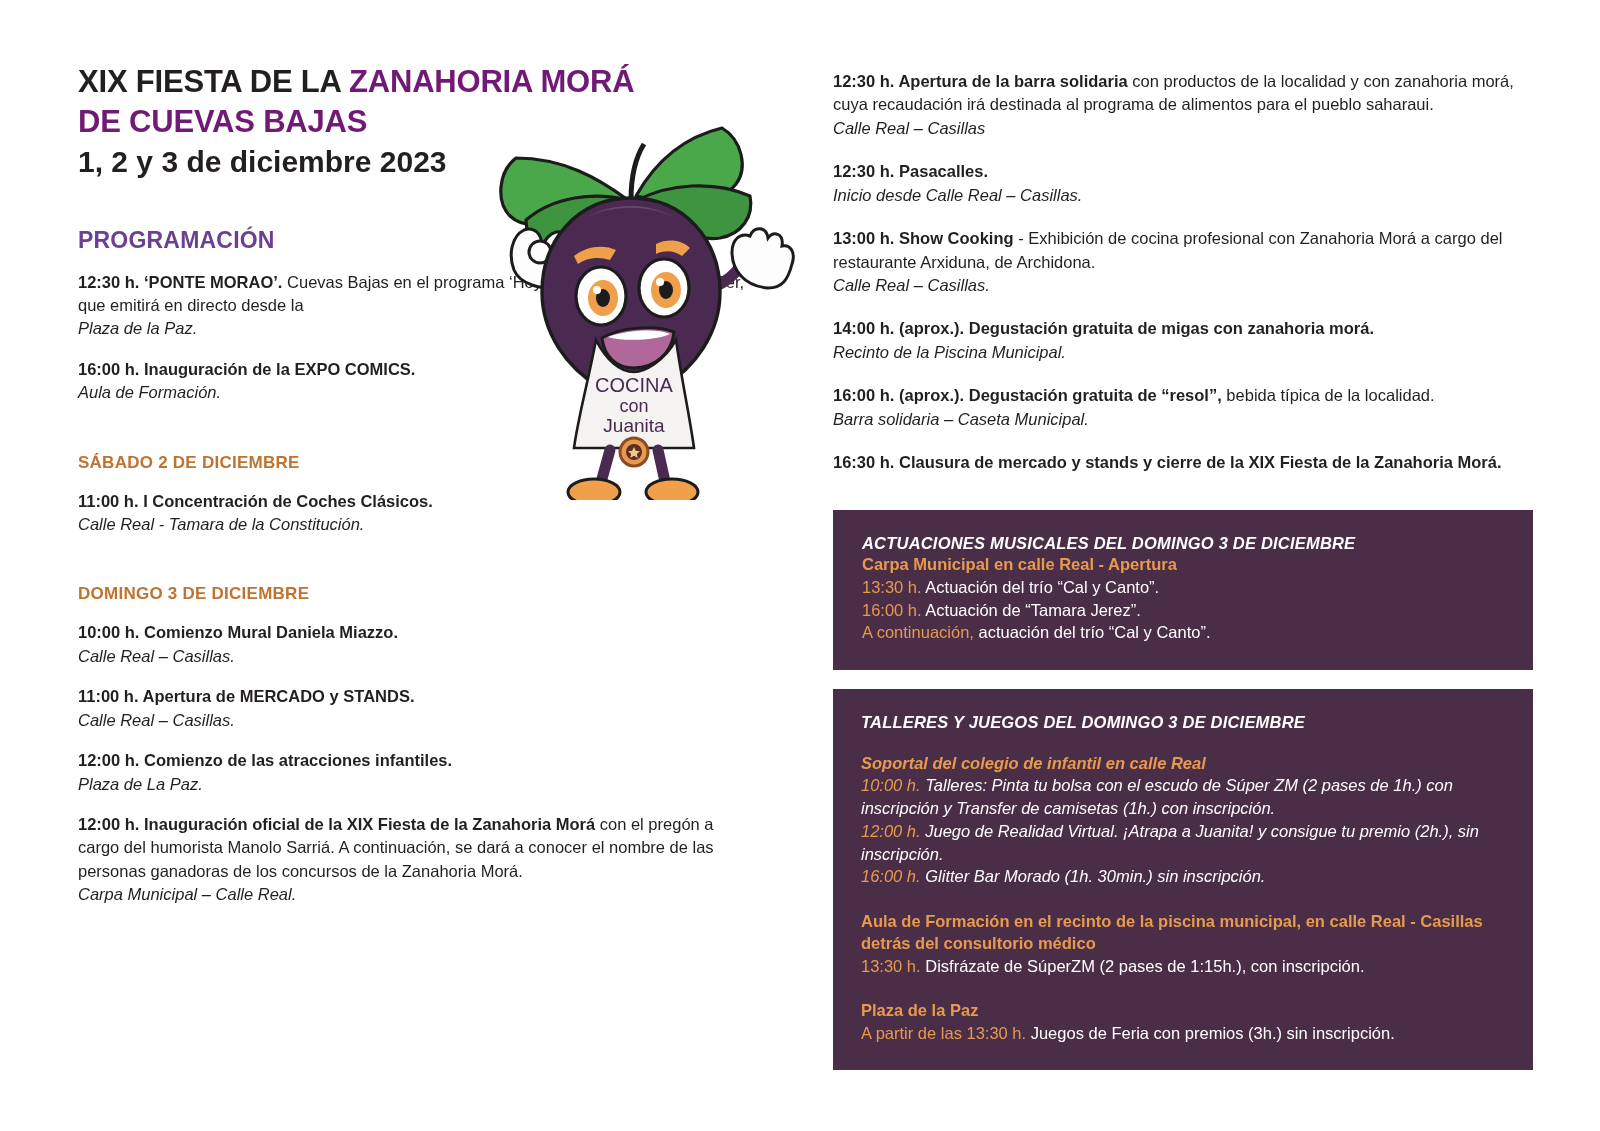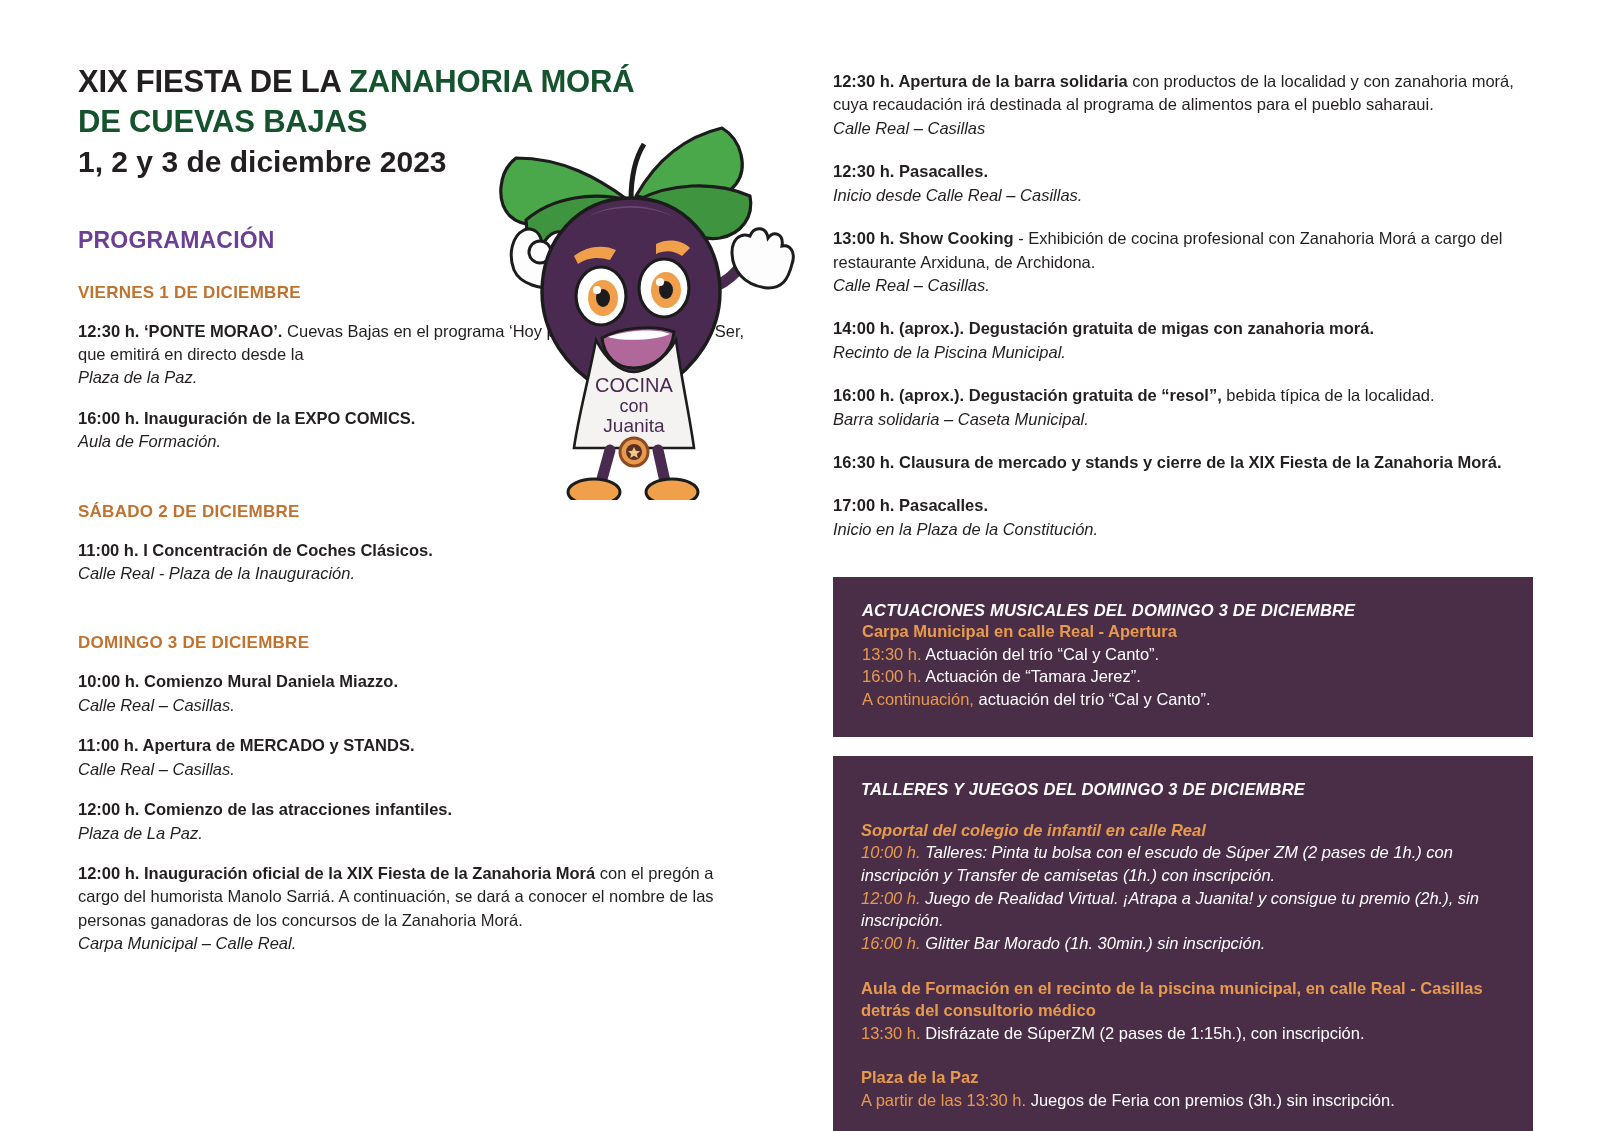--- a/index.html
+++ b/index.html
@@ -40,21 +40,21 @@
   
   .title-block { margin: 0 0 6px 0; }
   .title-line {
     font-size: 31px;
     font-weight: bold;
     letter-spacing: -0.2px;
     line-height: 1.28;
     white-space: nowrap;
   }
   .t-dark { color: #231f20; text-align: center; }
-  .t-purple { color: #14532d; text-align: right; }
+  .t-purple { color: #701a75; text-align: right; }
   .title-dates {
     font-size: 30px;
     font-weight: bold;
     color: #231f20;
     line-height: 1.34;
     margin-top: 1px;
   }
 
   .programacion {
     margin-top: 44px;
@@ -138,38 +138,37 @@
   <div class="col-left">
 
     <div class="title-block">
       <div class="title-line"><span class="t-dark">XIX FIESTA DE LA </span><span class="t-purple">ZANAHORIA MORÁ</span></div>
       <div class="title-line"><span class="t-purple">DE </span><span class="t-purple">CUEVAS BAJAS</span></div>
       <div class="title-dates">1, 2 y 3 de diciembre 2023</div>
     </div>
 
     <div class="programacion">PROGRAMACIÓN</div>
 
-    <div class="day-head">VIERNES 1 DE DICIEMBRE</div>
 
 
     <div class="entry">
       <span class="hour">12:30 h.</span><span class="strong"> ‘PONTE MORAO’.</span><span> Cuevas Bajas en el programa ‘Hoy por Hoy’ de la Cadena Ser, que emitirá en directo desde la</span><br>
       <span class="place">Plaza de la Paz.</span>
     </div>
 
     <div class="entry">
       <span class="hour">16:00 h.</span><span class="strong"> Inauguración de la EXPO COMICS.</span><span></span><br>
       <span class="place">Aula de Formación.</span>
     </div>
 
     <div class="day-head spaced">SÁBADO 2 DE DICIEMBRE</div>
 
     <div class="entry">
       <span class="hour">11:00 h.</span><span class="strong"> I Concentración de Coches Clásicos.</span><span></span><br>
-      <span class="place">Calle Real - Plaza de la Inauguración.</span>
+      <span class="place">Calle Real - Tamara de la Constitución.</span>
     </div>
 
 
     <div class="day-head spaced">DOMINGO 3 DE DICIEMBRE</div>
 
     <div class="entry">
       <span class="hour">10:00 h.</span><span class="strong"> Comienzo Mural Daniela Miazzo.</span><span></span><br>
       <span class="place">Calle Real – Casillas.</span>
     </div>
 
@@ -275,24 +274,20 @@
 
     <div class="entry">
       <span class="hour">16:00 h. (aprox.).</span><span class="strong"> Degustación gratuita de “resol”,</span><span> bebida típica de la localidad.</span><br>
       <span class="place">Barra solidaria – Caseta Municipal.</span>
     </div>
 
     <div class="entry">
       <span class="hour">16:30 h.</span><span class="strong"> Clausura de mercado y stands y cierre de la XIX Fiesta de la Zanahoria Morá.</span><span></span>
     </div>
 
-    <div class="entry">
-      <span class="hour">17:00 h.</span><span class="strong"> Pasacalles.</span><span></span><br>
-      <span class="place">Inicio en la Plaza de la Constitución.</span>
-    </div>
 
     <div class="pbox musicales">
       <div class="pbox-title">ACTUACIONES MUSICALES DEL DOMINGO 3 DE DICIEMBRE</div>
       <div class="pbox-sub">Carpa Municipal en calle Real - Apertura</div>
       <div class="pbox-line"><span class="hl">13:30 h.</span><span> Actuación del trío “Cal y Canto”.</span></div>
       <div class="pbox-line"><span class="hl">16:00 h.</span><span> Actuación de “Tamara Jerez”.</span></div>
       <div class="pbox-line"><span class="hl">A continuación,</span><span> actuación del trío “Cal y Canto”.</span></div>
     </div>
 
     <div class="pbox talleres">

